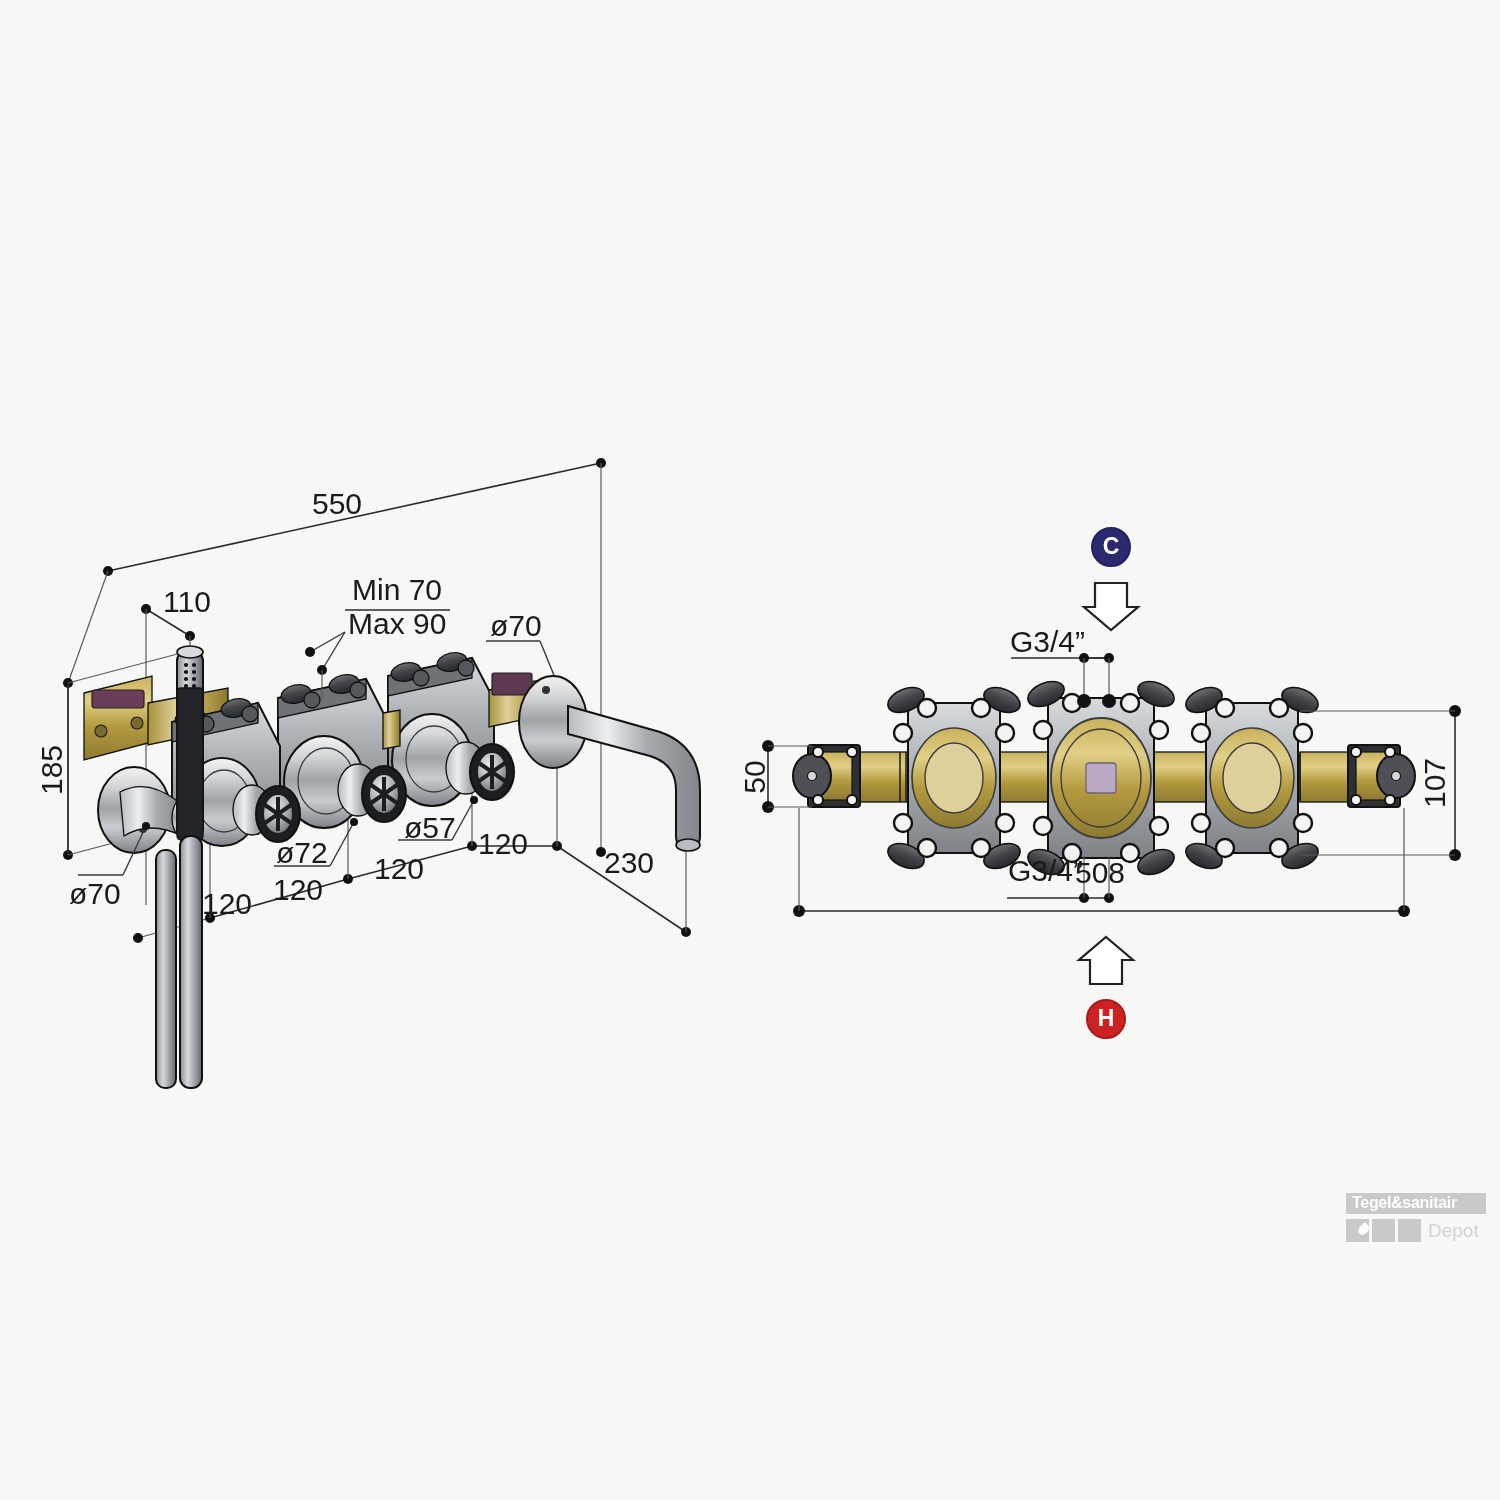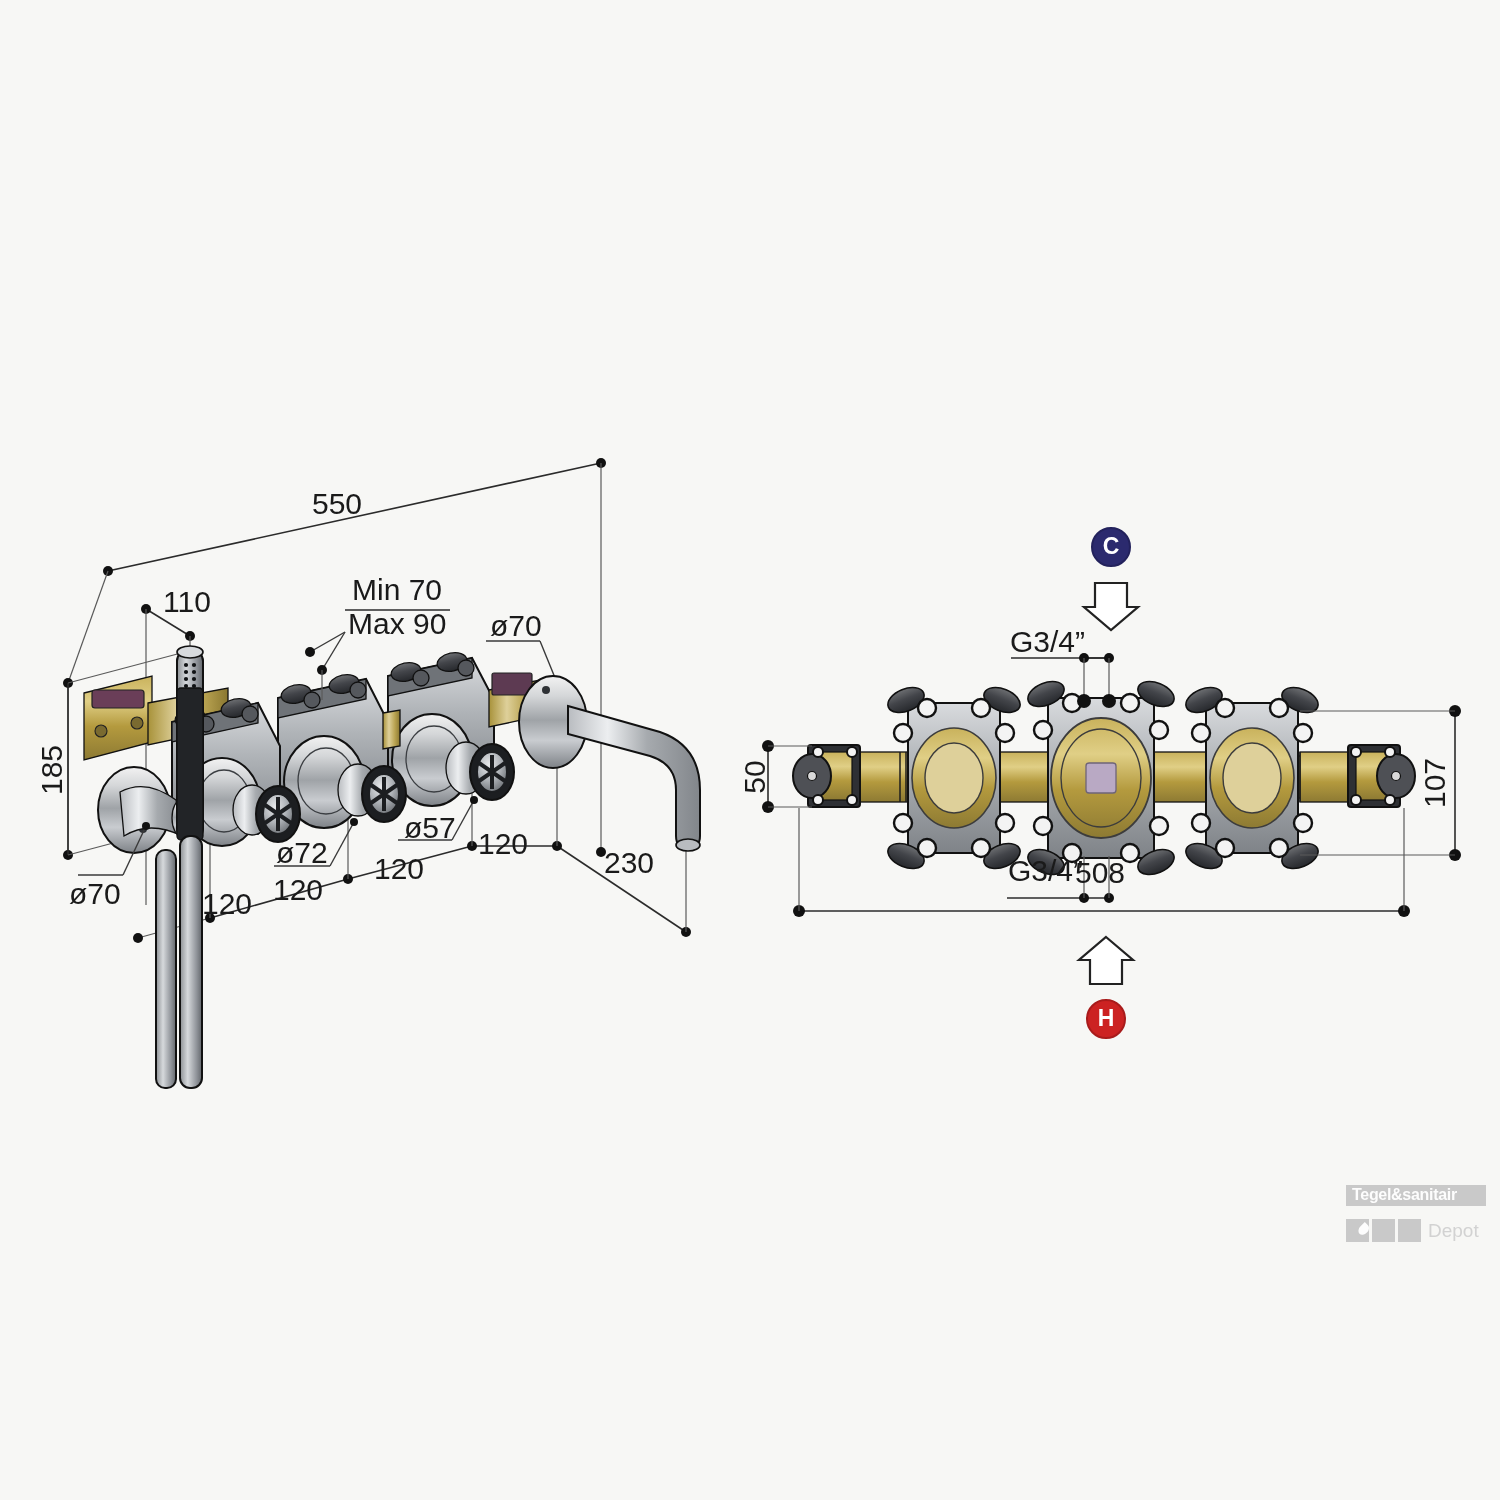--- a/index.html
+++ b/index.html
@@ -37,21 +37,21 @@
     background:#c9c9c9;
     color:#fdfdfd;
     font-size:16px;
     font-weight:bold;
     letter-spacing:-0.3px;
     padding:2px 22px 3px 6px;
     line-height:1;
     font-family:"Liberation Sans", sans-serif;
     display:block;
   }
-  .wm-row2{display:flex;align-items:flex-end;margin-top:13px;height:23px;}
+  .wm-row2{display:flex;align-items:flex-end;margin-top:5px;height:23px;}
   .wm-sq{width:23px;height:23px;background:#c9c9c9;margin-right:3px;position:relative;}
   .wm-drop{
     position:absolute;left:50%;top:50%;transform:translate(-50%,-52%);
     width:9px;height:12px;background:#fdfdfd;
     border-radius:0 50% 50% 50%;
     rotate:45deg;
   }
   .wm-depot{
     color:#d2d2d2;font-size:19px;line-height:23px;
     font-family:"Liberation Sans", sans-serif;padding-left:4px;

